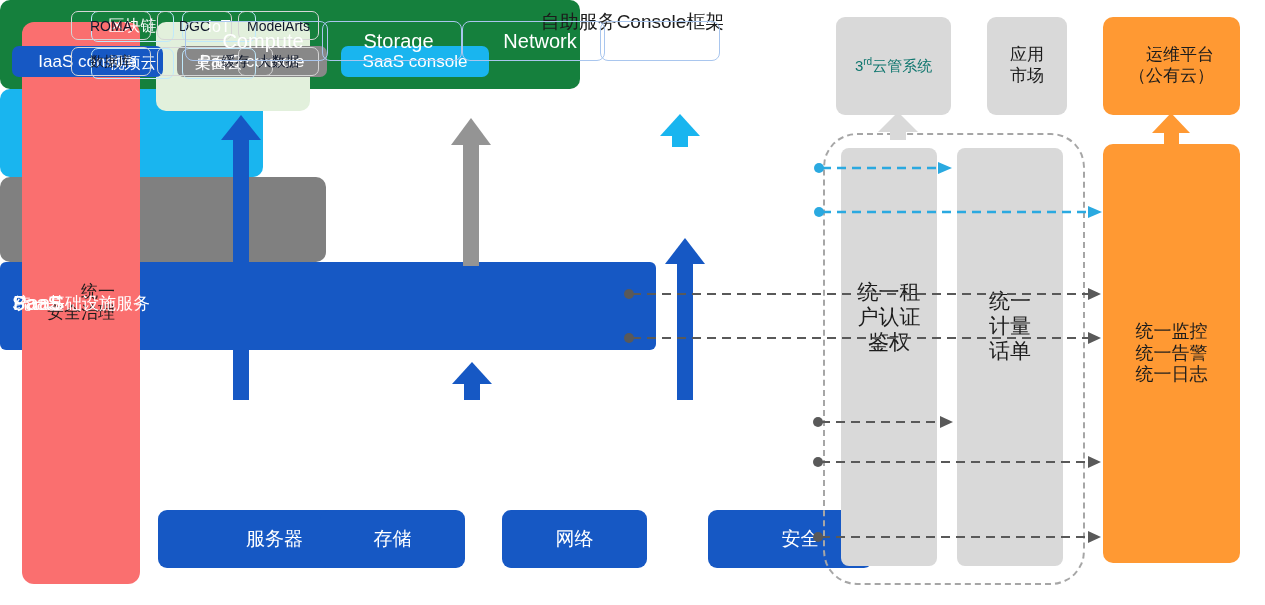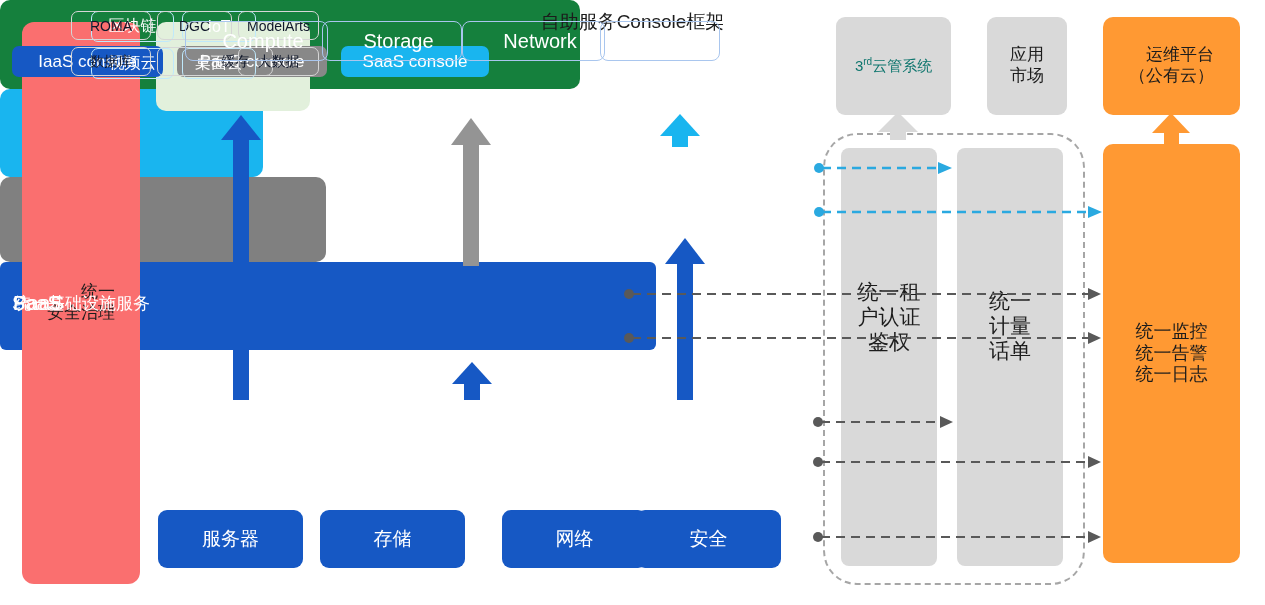--- a/index.html
+++ b/index.html
@@ -59,24 +59,24 @@
   #infra-bar{left:158px;top:400px;width:656px;height:88px;background:#1658c4;border-radius:6px;display:block;}
   #infra-bar .blk-label{position:absolute;left:14px;top:50%;transform:translateY(-50%);font-size:17px;color:#ffffff;}
   .infra-chip{position:absolute;top:21px;height:38px;border:1.6px solid #a9c6ee;border-radius:8px;display:flex;align-items:center;justify-content:center;font-size:20px;color:#ffffff;padding-left:13px;}
   #infra-chip-0{left:185px;width:128px;}
   #infra-chip-1{left:322px;width:125px;}
   #infra-chip-2{left:462px;width:128px;}
   #infra-chip-3{left:600px;width:105px;}
 
   
   .resource-box{position:absolute;top:510px;height:58px;background:#1658c4;border-radius:9px;display:flex;align-items:center;justify-content:center;font-size:19px;color:#ffffff;}
-  #resource-0{left:158px;width:145px;}
+  #resource-0{left:158px;width:145px;padding-left:44px;}
   #resource-1{left:320px;width:145px;}
   #resource-2{left:502px;width:145px;}
-  #resource-3{left:636px;width:145px;}
+  #resource-3{left:708px;width:145px;padding-left:20px;}
 
   
   #shared-container{position:absolute;left:823px;top:133px;width:262px;height:452px;border:2.4px dashed #a6a6a6;border-radius:34px;box-sizing:border-box;}
   .shared-col{position:absolute;background:#d9d9d9;border-radius:8px;color:#1c1c1c;font-size:21px;text-align:center;}
   #shared-col-auth{left:841px;top:148px;width:96px;height:418px;}
   #shared-col-meter{left:957px;top:148px;width:106px;height:418px;}
   .shared-col .col-text{position:absolute;left:0;right:0;top:131px;line-height:1.2;white-space:pre-line;}
   #shared-col-meter .col-text{top:140px;}
 </style>
 </head>

